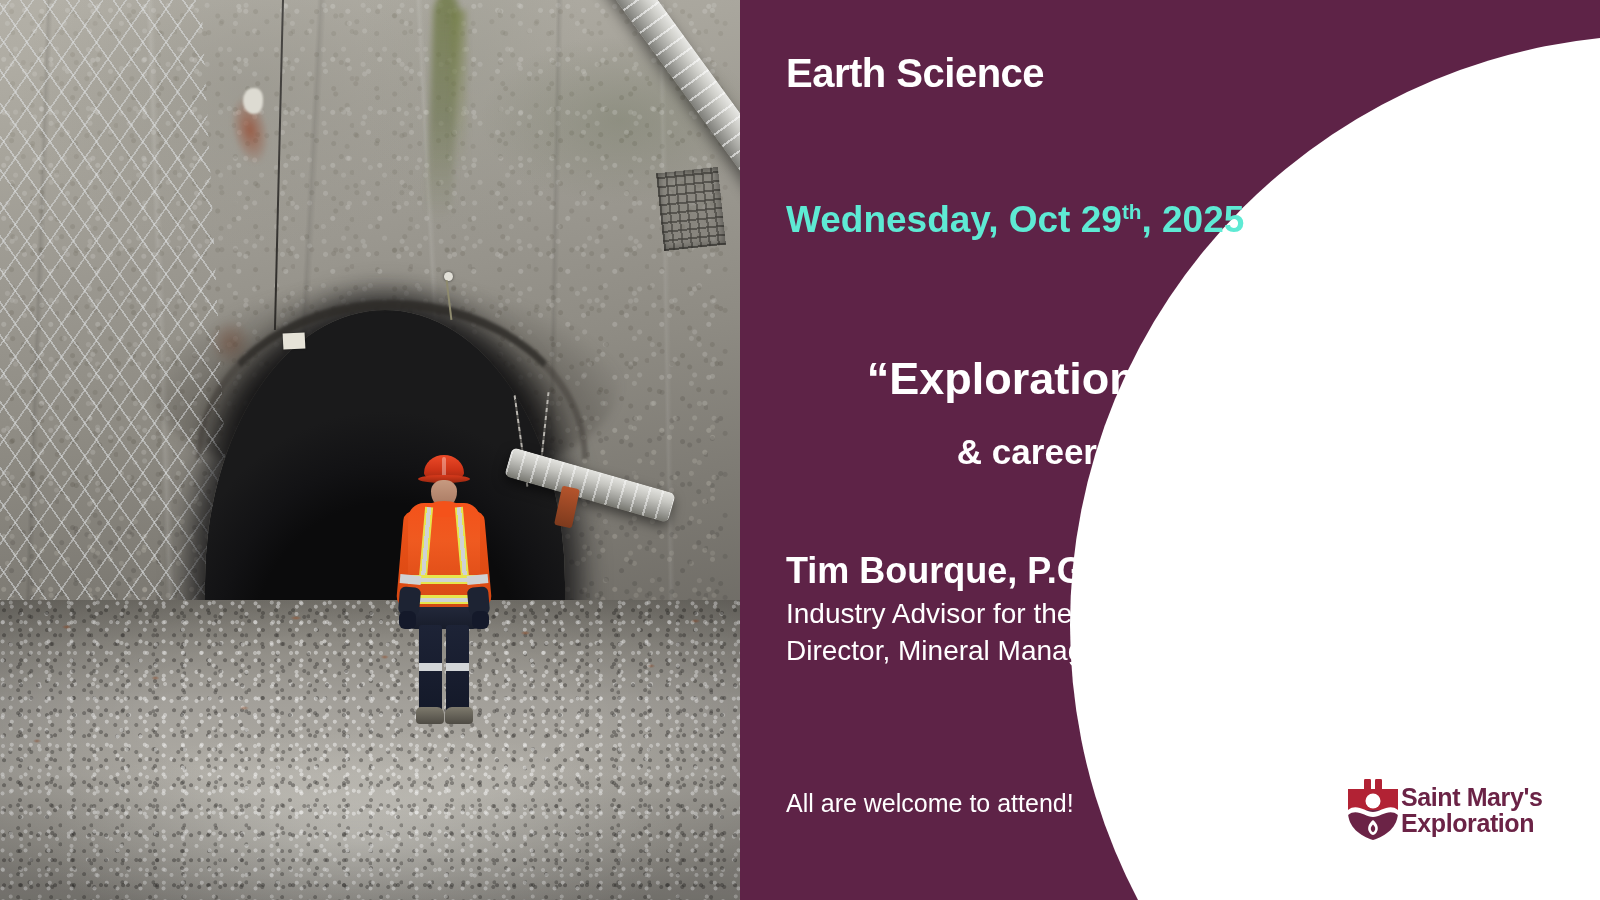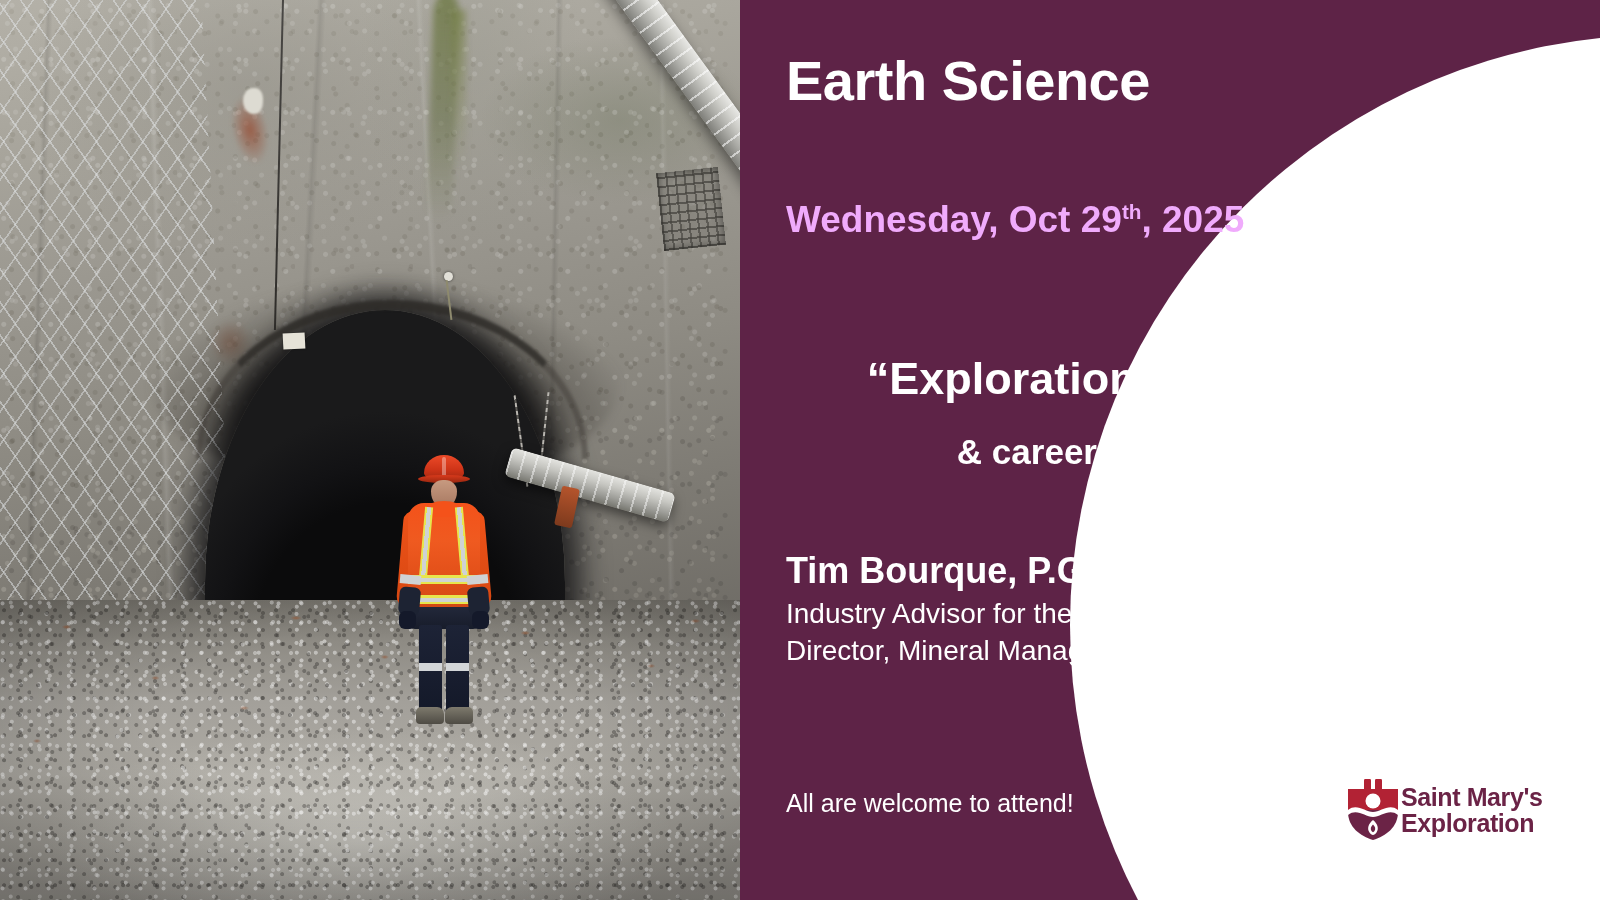--- a/index.html
+++ b/index.html
@@ -466,30 +466,30 @@
     height: 1180px;
     background: #ffffff;
     border-radius: 50%;
   }
 
   .content { position: absolute; left: 0; top: 0; width: 860px; height: 900px; }
 
   .event-title {
     position: absolute; left: 46px; top: 52px;
     color: #ffffff;
-    font-size: 56px;
+    font-size: 40px;
     font-weight: bold;
     letter-spacing: -0.5px;
     line-height: 1.05;
     white-space: nowrap;
   }
 
   .datetime-block {
     position: absolute; left: 46px; top: 196px;
-    color: #f0abfc;
+    color: #5eead4;
     font-size: 37px;
     font-weight: bold;
     line-height: 1.32;
     white-space: nowrap;
   }
   .datetime-block sup {
     font-size: 0.56em;
     vertical-align: super;
     line-height: 0;
   }

